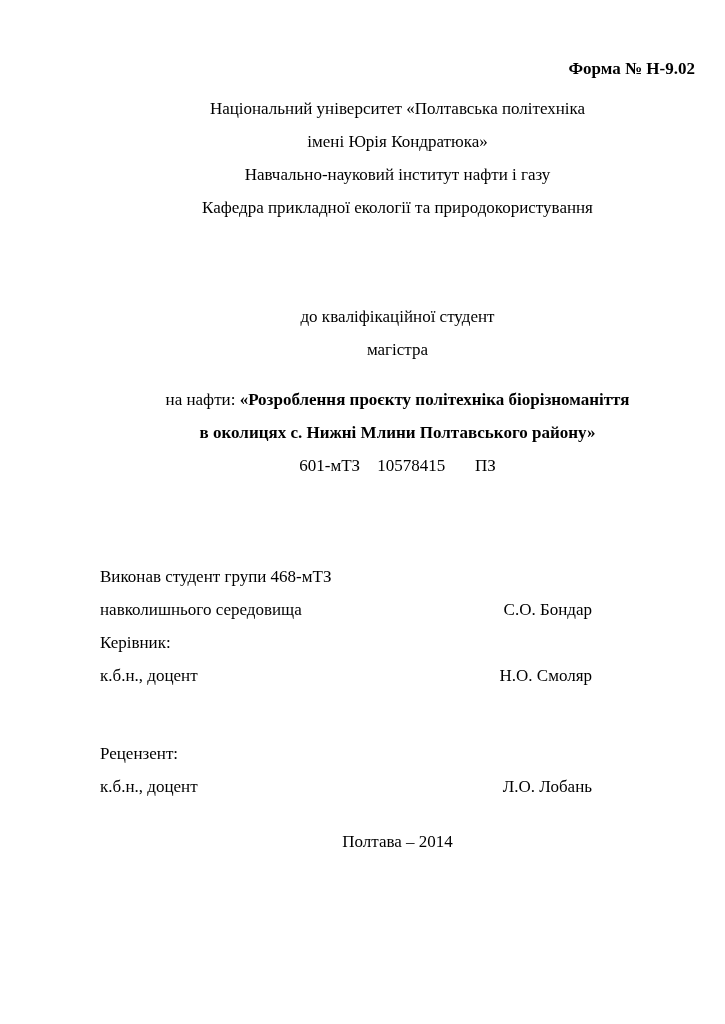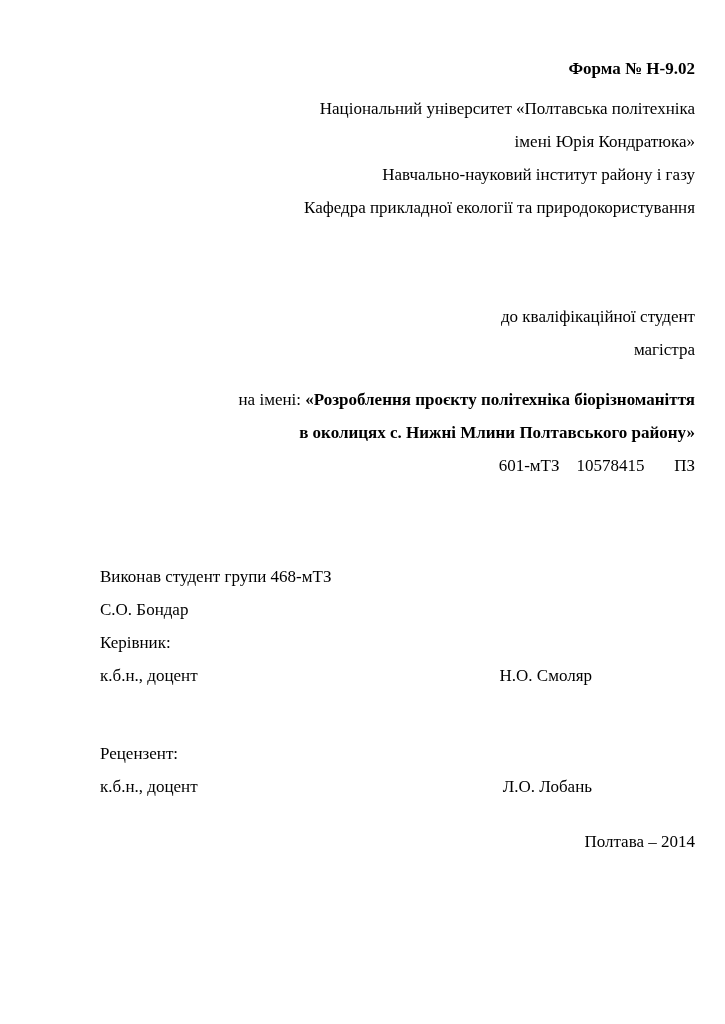--- a/index.html
+++ b/index.html
@@ -17,21 +17,21 @@
     color: #000000;
     box-sizing: border-box;
     padding: 52px 30px 0 100px;
     overflow: hidden;
     border-radius: 6px;
   }
   .line {
     line-height: 33px;
     white-space: nowrap;
   }
-  .center { text-align: right; }
+  .center { text-align: center; }
   .right  { text-align: right; }
   .bold   { font-weight: bold; }
   .pre    { white-space: pre; }
 
   .spacer-header   { height: 7px; }
   .spacer-title    { height: 76px; }
   .spacer-topic    { height: 17px; }
   .spacer-exec     { height: 78px; }
   .spacer-reviewer { height: 45px; }
   .spacer-footer   { height: 22px; }
@@ -49,38 +49,39 @@
 <body>
 
 <div class="page">
 
   <div class="line right bold">Форма № Н-9.02</div>
 
   <div class="spacer-header"></div>
 
   <div class="line center">Національний університет «Полтавська політехніка</div>
   <div class="line center">імені Юрія Кондратюка»</div>
-  <div class="line center">Навчально-науковий інститут району і газу</div>
+  <div class="line center">Навчально-науковий інститут нафти і газу</div>
   <div class="line center">Кафедра прикладної екології та природокористування</div>
 
   <div class="spacer-title"></div>
 
   <div class="line center">до кваліфікаційної студент</div>
   <div class="line center">магістра</div>
 
   <div class="spacer-topic"></div>
 
-  <div class="line center"><span>на імені: </span><span class="bold">«Розроблення проєкту політехніка біорізноманіття</span></div>
+  <div class="line center"><span>на нафти: </span><span class="bold">«Розроблення проєкту політехніка біорізноманіття</span></div>
   <div class="line center bold">в околицях с. Нижні Млини Полтавського району»</div>
   <div class="line center pre">601-мТЗ    10578415       ПЗ</div>
 
   <div class="spacer-exec"></div>
 
   <div class="line">Виконав студент групи 468-мТЗ</div>
   <div class="sig-row">
+    <span>навколишнього середовища</span>
     <span>С.О. Бондар</span>
   </div>
   <div class="line">Керівник:</div>
   <div class="sig-row">
     <span>к.б.н., доцент</span>
     <span>Н.О. Смоляр</span>
   </div>
 
   <div class="spacer-reviewer"></div>
 

